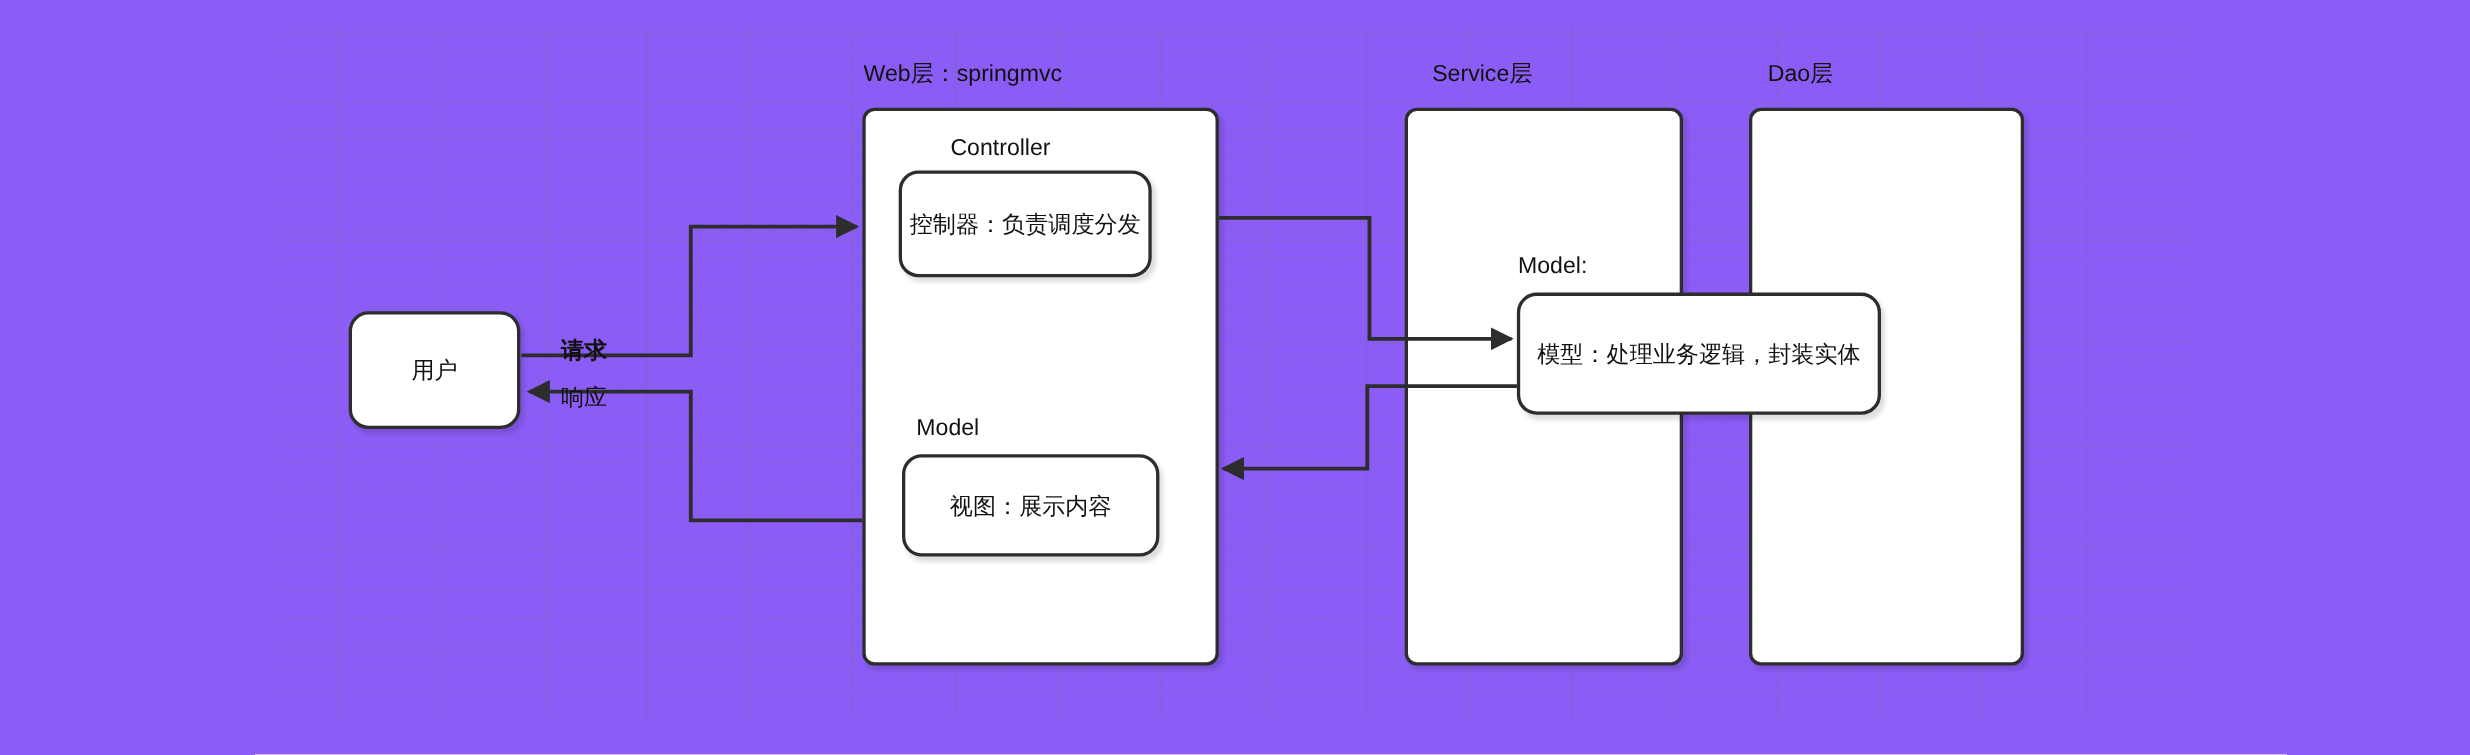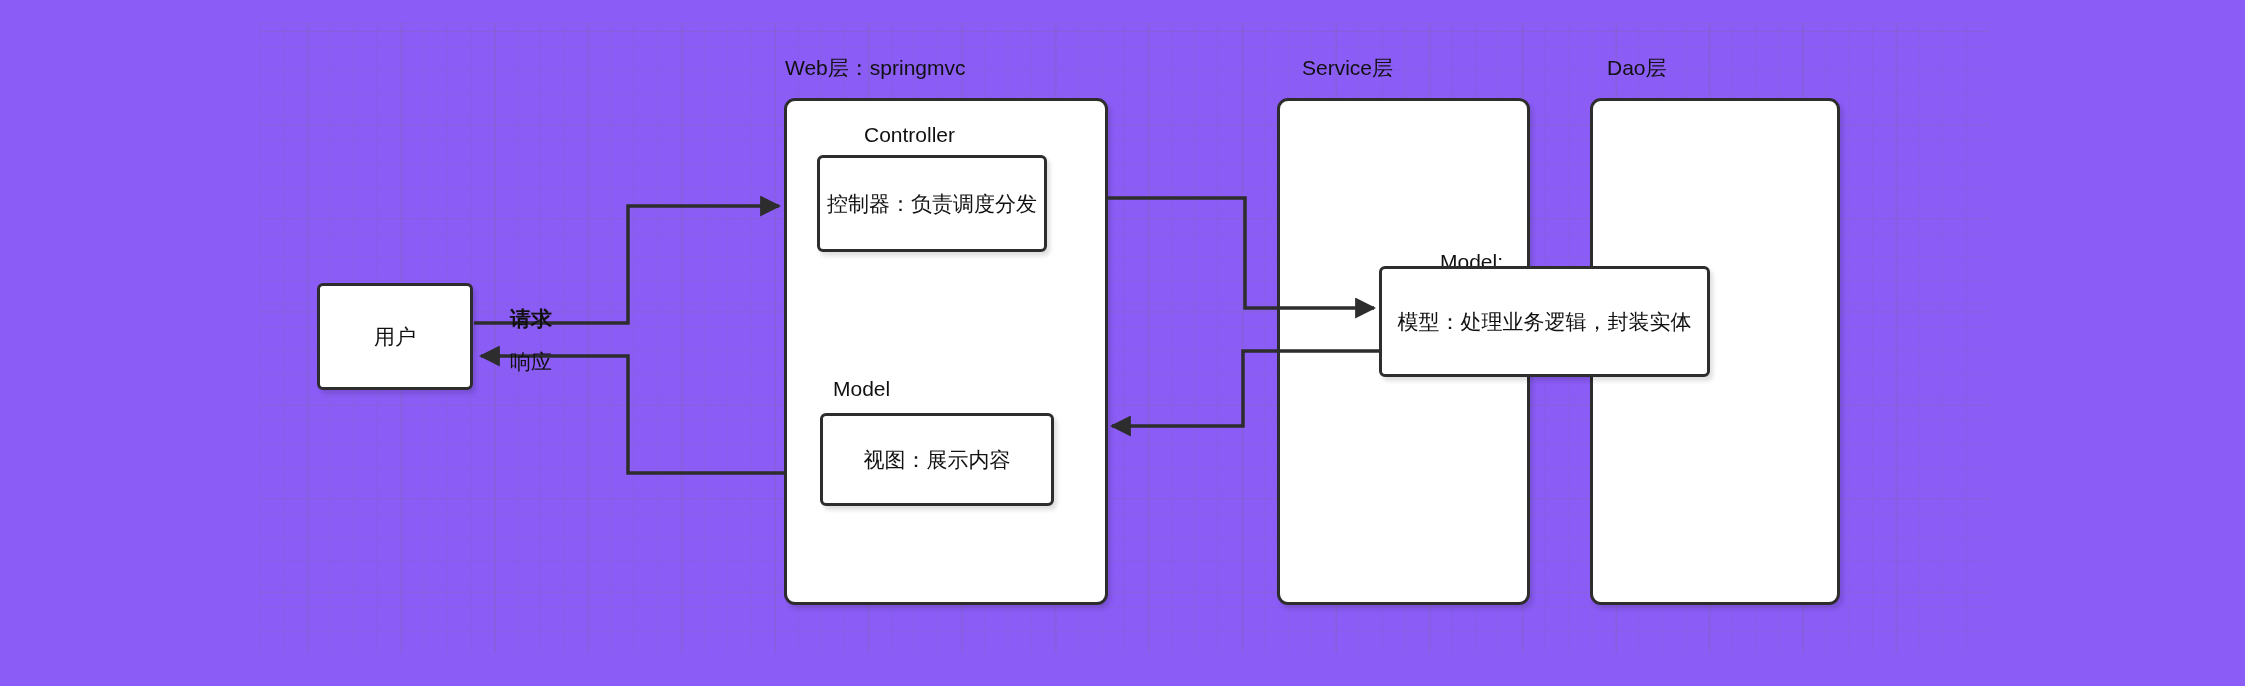--- a/index.html
+++ b/index.html
@@ -41,21 +41,21 @@
       48px 0px,
       0px 8px,
       0px 0px,
       0px 0px;
   }
   .box {
     position: absolute;
     box-sizing: border-box;
     background: #ffffff;
     border: 3.5px solid #2d2d2d;
-    border-radius: 6px;
+    border-radius: 18px;
     box-shadow: 3px 4px 4px rgba(0,0,0,0.13);
     display: flex;
     align-items: center;
     justify-content: center;
   }
   .box .box-text {
     font-size: 21px;
     color: #111111;
     white-space: nowrap;
     text-align: center;
@@ -105,21 +105,21 @@
   <div class="box" style="left:817px; top:155px; width:230px; height:97px; border-width:3px;">
     <span class="box-text">控制器：负责调度分发</span>
   </div>
 
   <div class="label" style="left:833px; top:376px;">Model</div>
 
   <div class="box" style="left:820px; top:413px; width:234px; height:93px; border-width:3px;">
     <span class="box-text">视图：展示内容</span>
   </div>
 
-  <div class="label" style="left:1440px; top:229px;margin-top:20px;">Model:</div>
+  <div class="label" style="left:1380px; top:229px;">Model:</div>
 
   <div class="box" style="left:317px; top:283px; width:156px; height:107px; border-width:3.5px;">
     <span class="box-text">用户</span>
   </div>
 
   <div class="box" style="left:1379px; top:266px; width:331px; height:111px; border-width:3px;">
     <span class="box-text">模型：处理业务逻辑，封装实体</span>
   </div>
 
   <svg class="edges" viewBox="0 0 2245 686">

